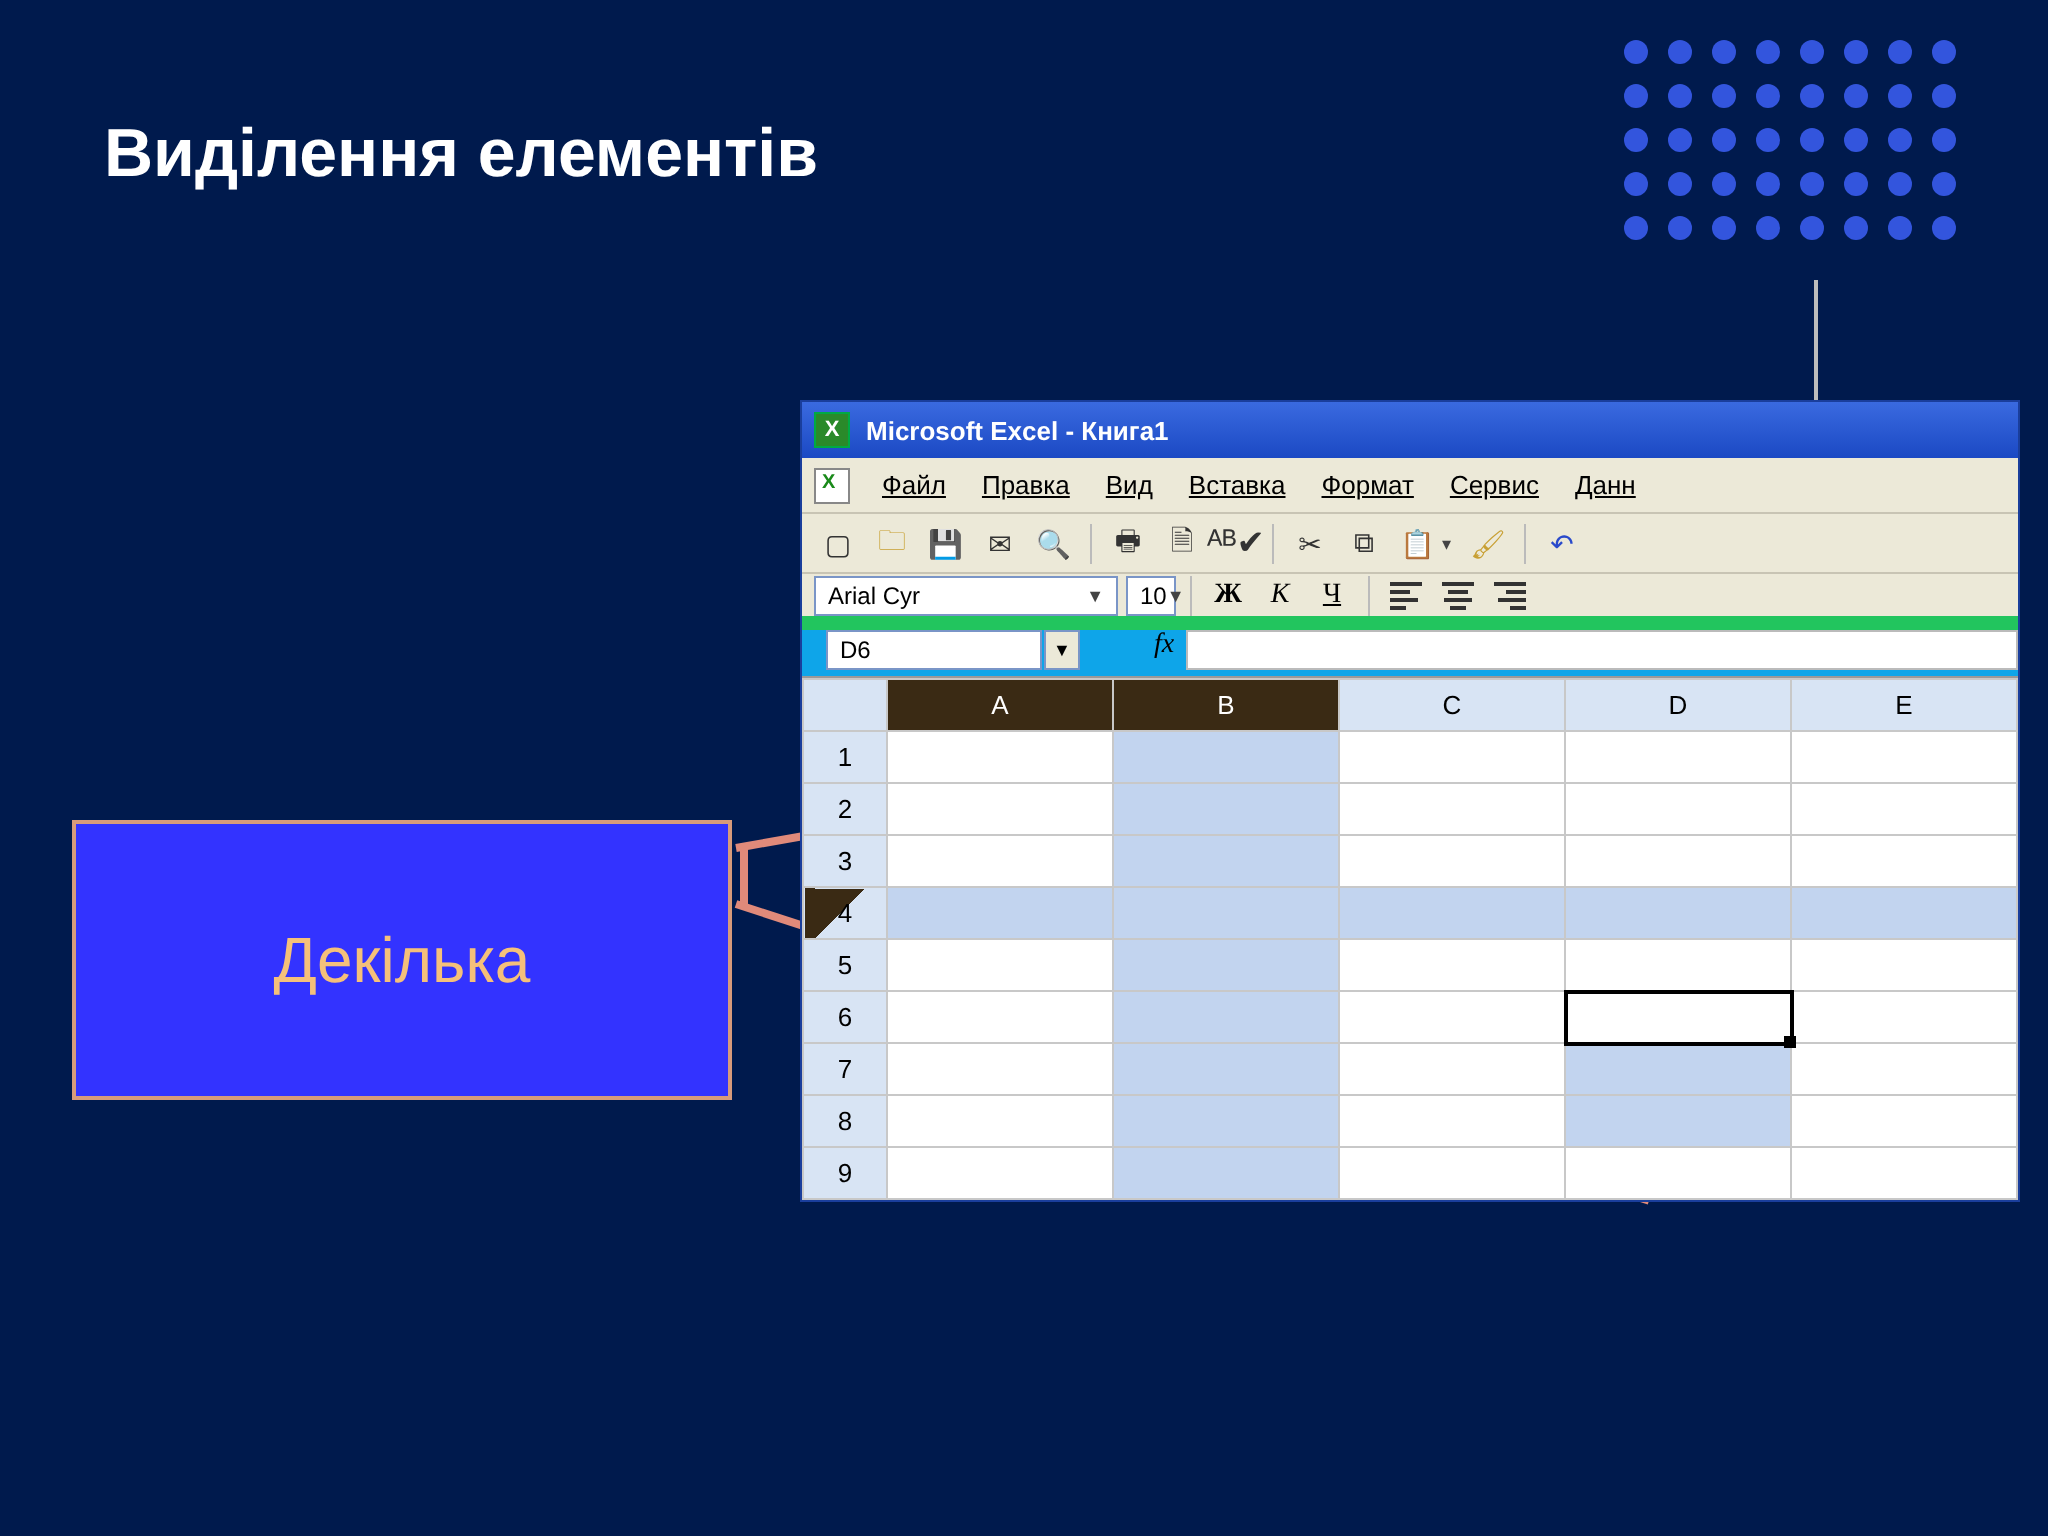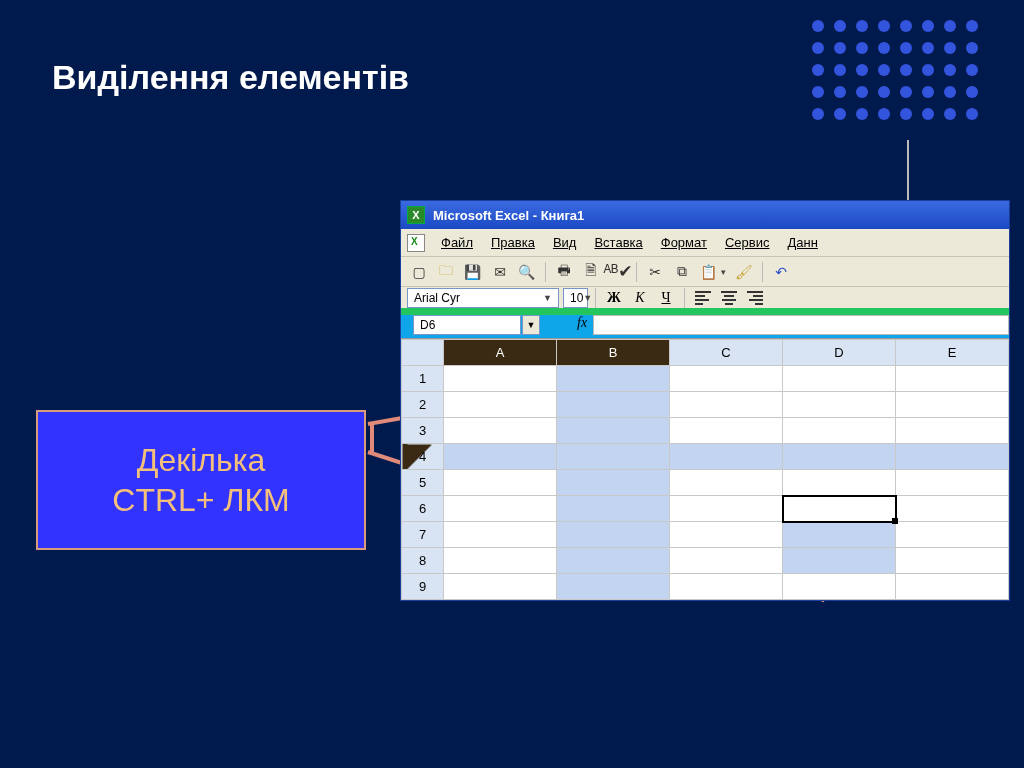--- a/index.html
+++ b/index.html
@@ -186,21 +186,20 @@
       <span></span>
       <span></span>
   </div>
   <div class="vline"></div>
 </div>
 
 <div class="slide-title">Виділення елементів</div>
 
 <div class="callout">
   <span>Декілька</span>
-  <span>CTRL+ ЛКМ</span>
 </div>
 <div class="arrowcap"></div>
 <div class="arrow1"></div>
 <div class="arrow2"></div>
 
 <div class="excel">
 
   <div class="titlebar">
     <span class="xlicon">X</span>
     <span>Microsoft Excel - Книга1</span>

